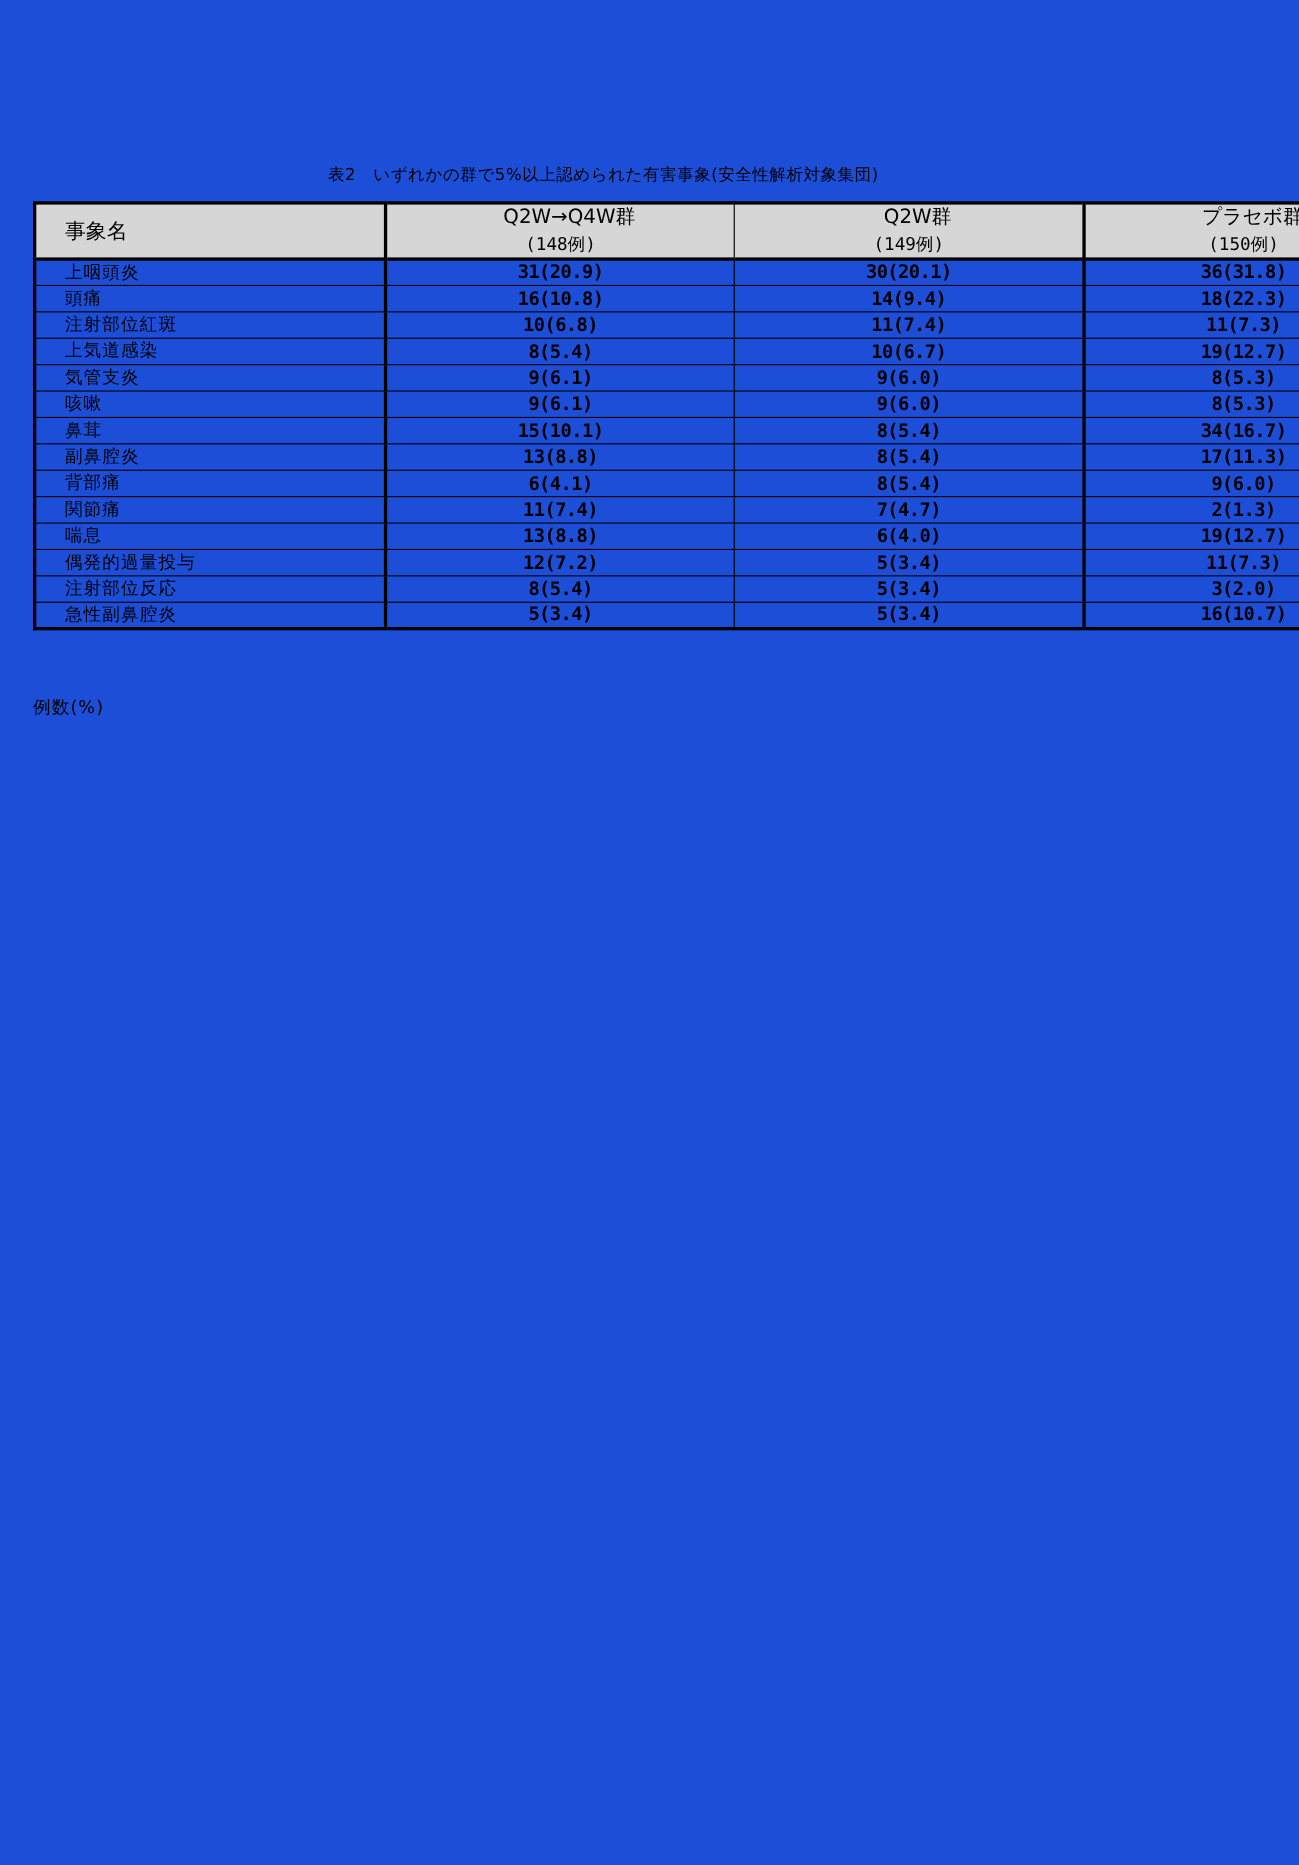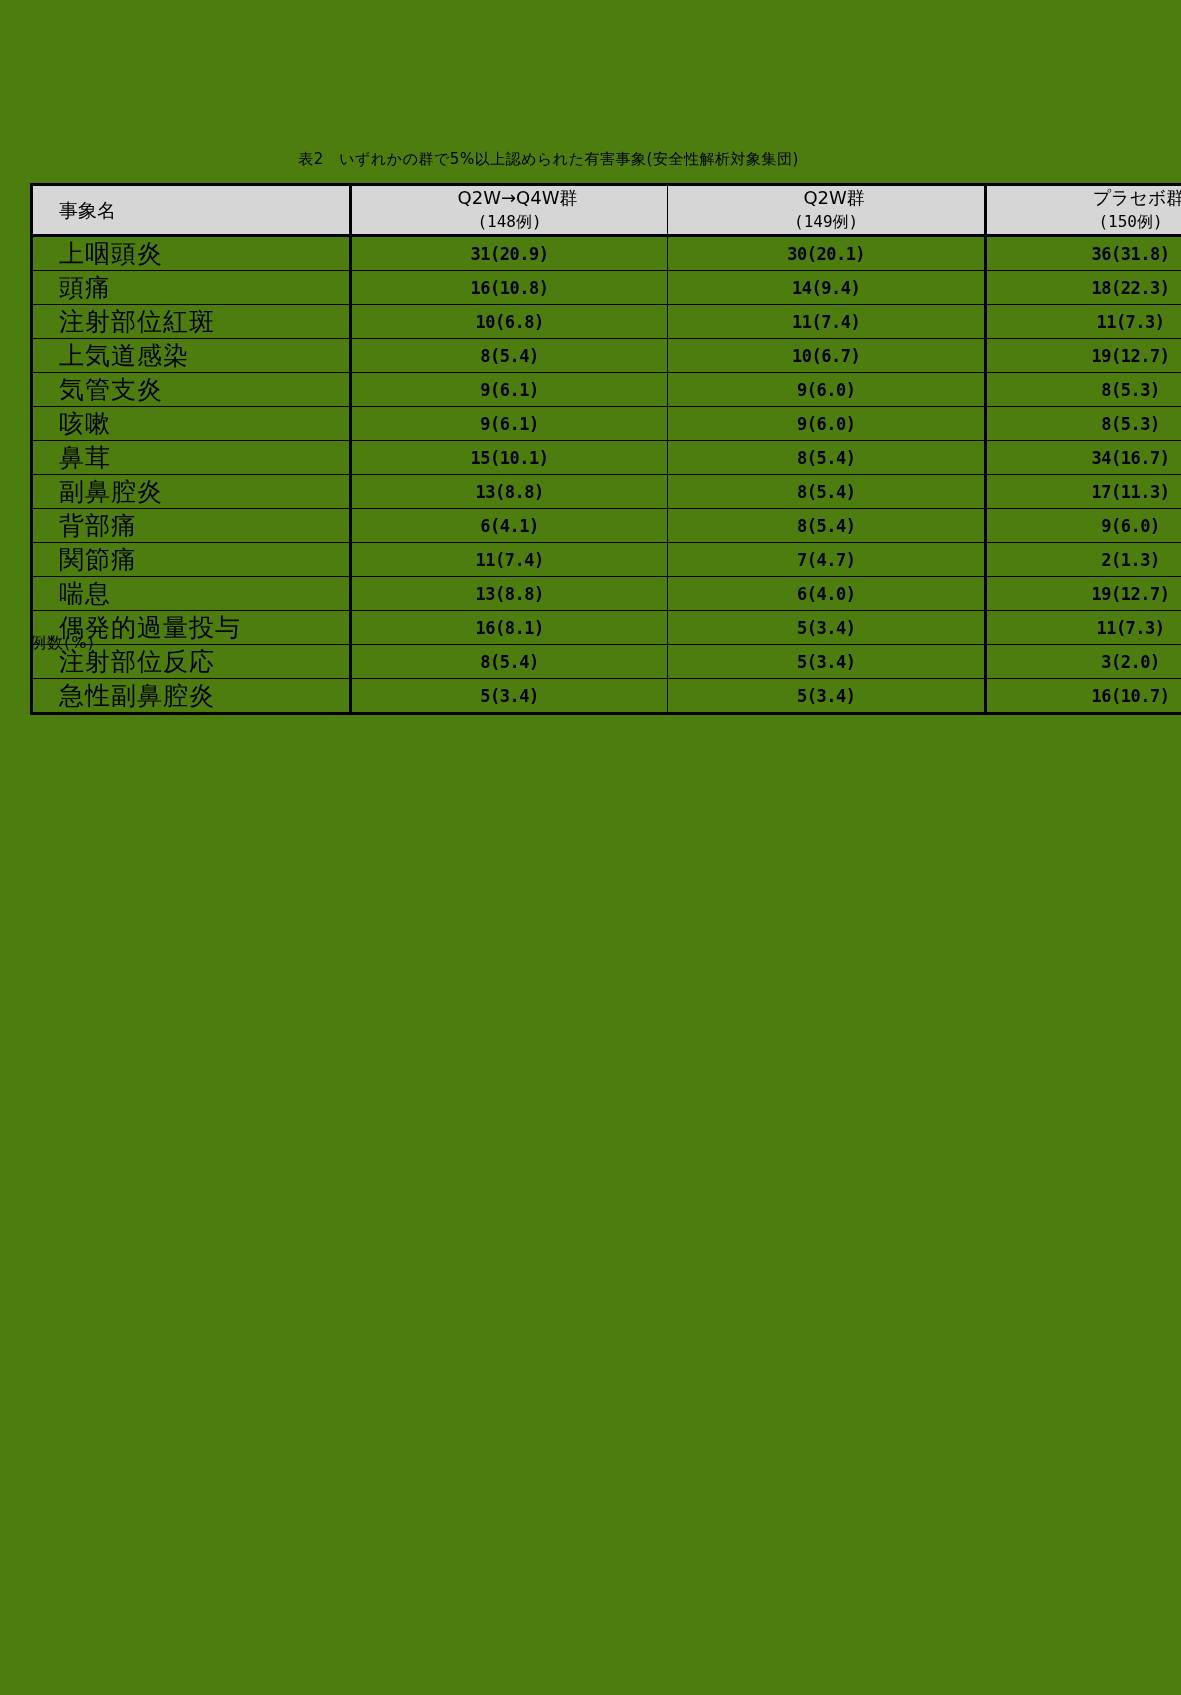--- a/index.html
+++ b/index.html
@@ -9,21 +9,21 @@
   *{margin:0;padding:0;box-sizing:border-box;}
   html,body{background:#ffffff;}
   body{
     font-family:"DejaVu Sans","Liberation Sans",sans-serif;
     color:#000;
   }
   .page{
     position:relative;
     width:1181px;
     height:1695px;
-    background:#4d7c0f;
+    background:#1d4ed8;
     overflow:hidden;
   }
   .doc-title{
     position:absolute;
     left:30px;
     top:149px;
     width:1037px;
     text-align:center;
     font-size:15px;
     line-height:20px;
@@ -74,21 +74,21 @@
   .ae-table th:nth-child(3), .ae-table td:nth-child(3){
     border-right:3px solid var(--border-col);
     text-align:center;
   }
   .ae-table th:nth-child(4), .ae-table td:nth-child(4){
     text-align:center;
     padding-left:76px; 
   }
   .ae-table tbody tr:last-child td{border-bottom:none;}
   td.event{
-    font-size:25px;
+    font-size:16px;
     letter-spacing:1px;
   }
   td.val{
     font-family:"DejaVu Sans Mono","Liberation Mono",monospace;
     font-size:17px;
     letter-spacing:-0.5px;
     font-weight:bold;
   }
   th .hdr-label{display:block;font-size:18px;padding-left:16px;}
   th .hdr-sub{
@@ -201,21 +201,21 @@
             <td class="val">2(1.3)</td>
           </tr>
           <tr>
             <td class="event">喘息</td>
             <td class="val">13(8.8)</td>
             <td class="val">6(4.0)</td>
             <td class="val">19(12.7)</td>
           </tr>
           <tr>
             <td class="event">偶発的過量投与</td>
-            <td class="val">16(8.1)</td>
+            <td class="val">12(7.2)</td>
             <td class="val">5(3.4)</td>
             <td class="val">11(7.3)</td>
           </tr>
           <tr>
             <td class="event">注射部位反応</td>
             <td class="val">8(5.4)</td>
             <td class="val">5(3.4)</td>
             <td class="val">3(2.0)</td>
           </tr>
           <tr>

